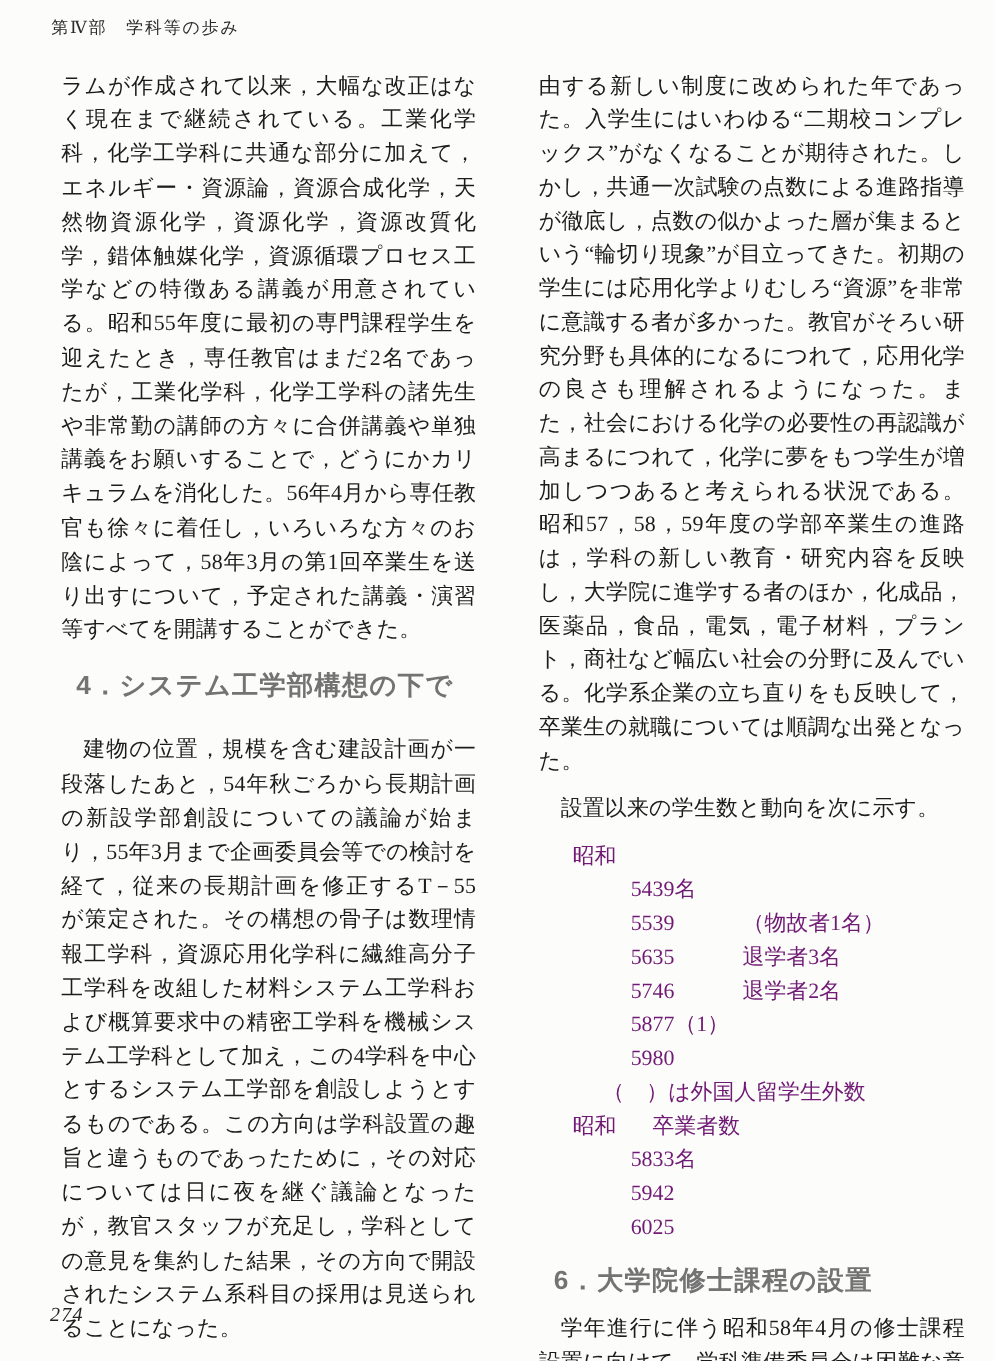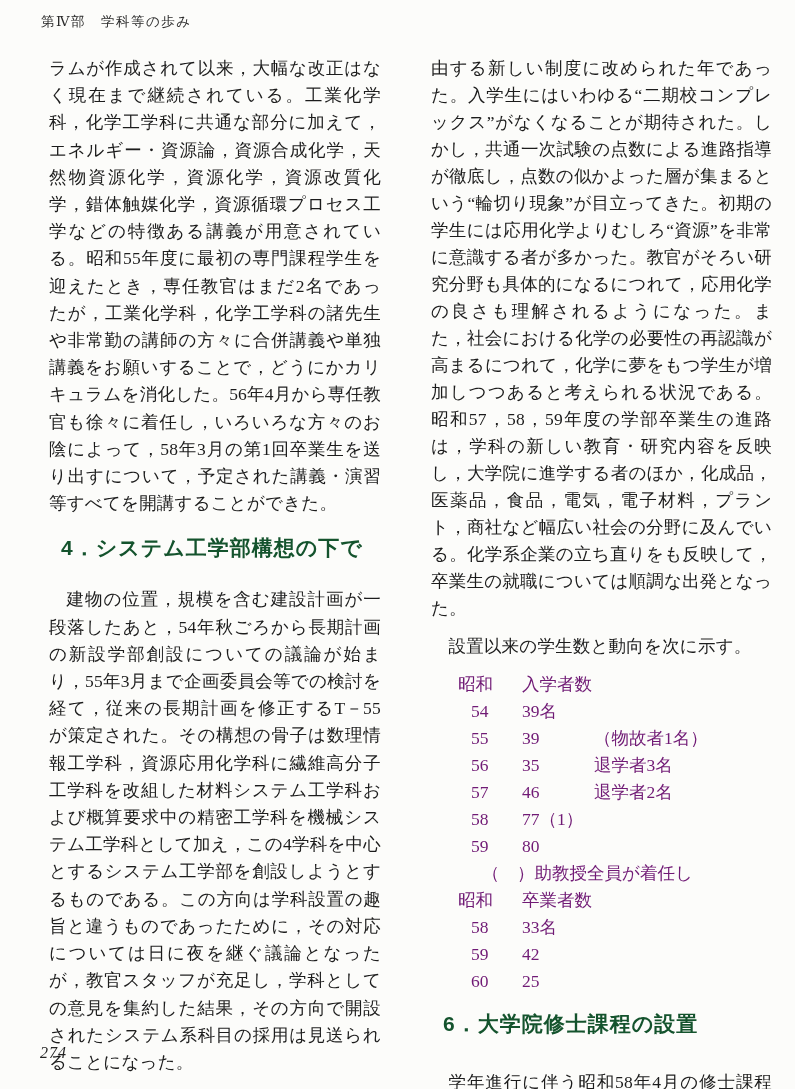--- a/index.html
+++ b/index.html
@@ -34,37 +34,37 @@
   }
   .col-right .body-text { line-height: 27px; }
   .indent { text-indent: 1em; }
 
   .section-heading {
     margin: 0;
     font-family: "Liberation Sans", "DejaVu Sans", sans-serif;
     font-weight: 600;
     font-size: 21px;
     letter-spacing: 1px;
-    color: #14532d;
+    color: #737373;
     padding-left: 23px;
     white-space: pre;
   }
   .heading-4 { margin-top: 17px; margin-bottom: 24px; }
   .heading-5 { margin-top: 22px; margin-bottom: 25px; }
-  .heading-6 { margin-top: 15px; margin-bottom: 31px; }
+  .heading-6 { margin-top: 15px; margin-bottom: 11px; }
 
   .table-intro {
     text-indent: 1em;
     line-height: 27px;
   }
 
   .stats { font-size: 17.5px; color: #701a75; }
   .stat-row { display: flex; line-height: 27px; padding-left: 38px; }
   .c-yr   { width: 64px; box-sizing: border-box; }
-  .c-yr.num { padding-left: 13px; }
+  .c-yr.num { padding-left: 13px; text-align: right; }
   .c-ct   { width: 72px; }
   .c-note { flex: 1; }
   .stat-foot { line-height: 27px; padding-left: 62px; }
 
   .page-number {
     position: absolute; left: 40px; top: 1044px;
     font-style: italic;
     font-size: 16px;
     color: #222;
     letter-spacing: 1px;
@@ -85,21 +85,20 @@
     <p class="body-text indent">石油ショック以来の化学系企業の停滞と，化学物質による公害が世によく知られるところとなり，化学系分野は受験生にとって魅力ある分野と映らなくなってきた。本学科創設の昭和54年度は，国公立大学の入学試験制度が全国共通一次試験を経</p>
   </div>
 
   <div class="col col-right">
     <p class="body-text">由する新しい制度に改められた年であった。入学生にはいわゆる“二期校コンプレックス”がなくなることが期待された。しかし，共通一次試験の点数による進路指導が徹底し，点数の似かよった層が集まるという“輪切り現象”が目立ってきた。初期の学生には応用化学よりむしろ“資源”を非常に意識する者が多かった。教官がそろい研究分野も具体的になるにつれて，応用化学の良さも理解されるようになった。また，社会における化学の必要性の再認識が高まるにつれて，化学に夢をもつ学生が増加しつつあると考えられる状況である。昭和57，58，59年度の学部卒業生の進路は，学科の新しい教育・研究内容を反映し，大学院に進学する者のほか，化成品，医薬品，食品，電気，電子材料，プラント，商社など幅広い社会の分野に及んでいる。化学系企業の立ち直りをも反映して，卒業生の就職については順調な出発となった。</p>
     <p class="body-text table-intro">設置以来の学生数と動向を次に示す。</p>
 
     <div class="stats">
       <div class="stat-row">
         <span class="c-yr">昭和</span>
-        <span class="c-note">入学者数</span>
       </div>
       <div class="stat-row">
         <span class="c-yr num">54</span>
         <span class="c-ct">39名</span>
         <span class="c-note"></span>
       </div>
       <div class="stat-row">
         <span class="c-yr num">55</span>
         <span class="c-ct">39</span>
         <span class="c-note">（物故者1名）</span>
@@ -117,21 +116,21 @@
       <div class="stat-row">
         <span class="c-yr num">58</span>
         <span class="c-ct">77（1）</span>
         <span class="c-note"></span>
       </div>
       <div class="stat-row">
         <span class="c-yr num">59</span>
         <span class="c-ct">80</span>
         <span class="c-note"></span>
       </div>
-      <div class="stat-foot">（　）助教授全員が着任し</div>
+      <div class="stat-foot">（　）は外国人留学生外数</div>
     </div>
 
     <div class="stats">
       <div class="stat-row">
         <span class="c-yr">昭和</span>
         <span class="c-note">卒業者数</span>
       </div>
       <div class="stat-row">
         <span class="c-yr num">58</span>
         <span class="c-ct">33名</span>

